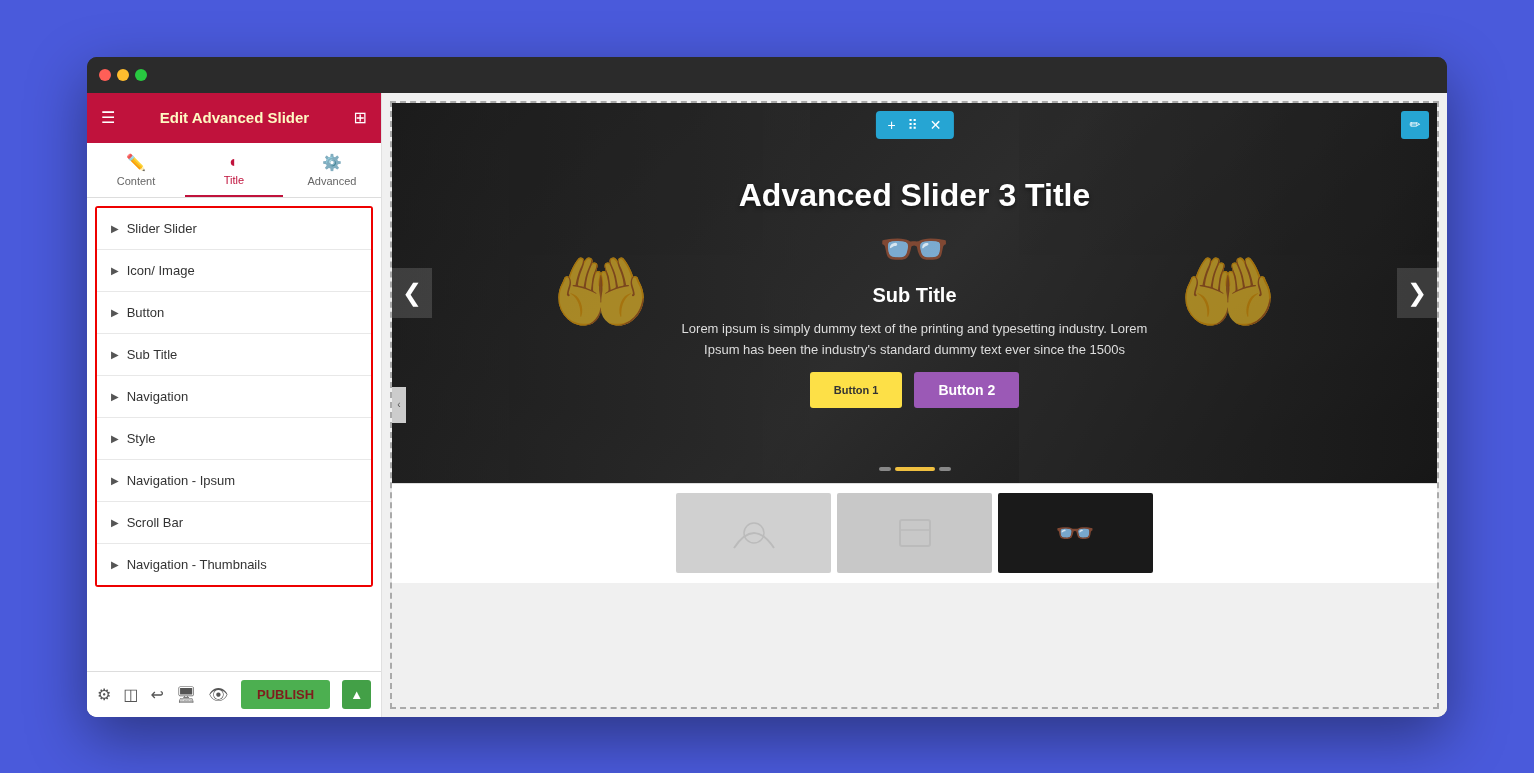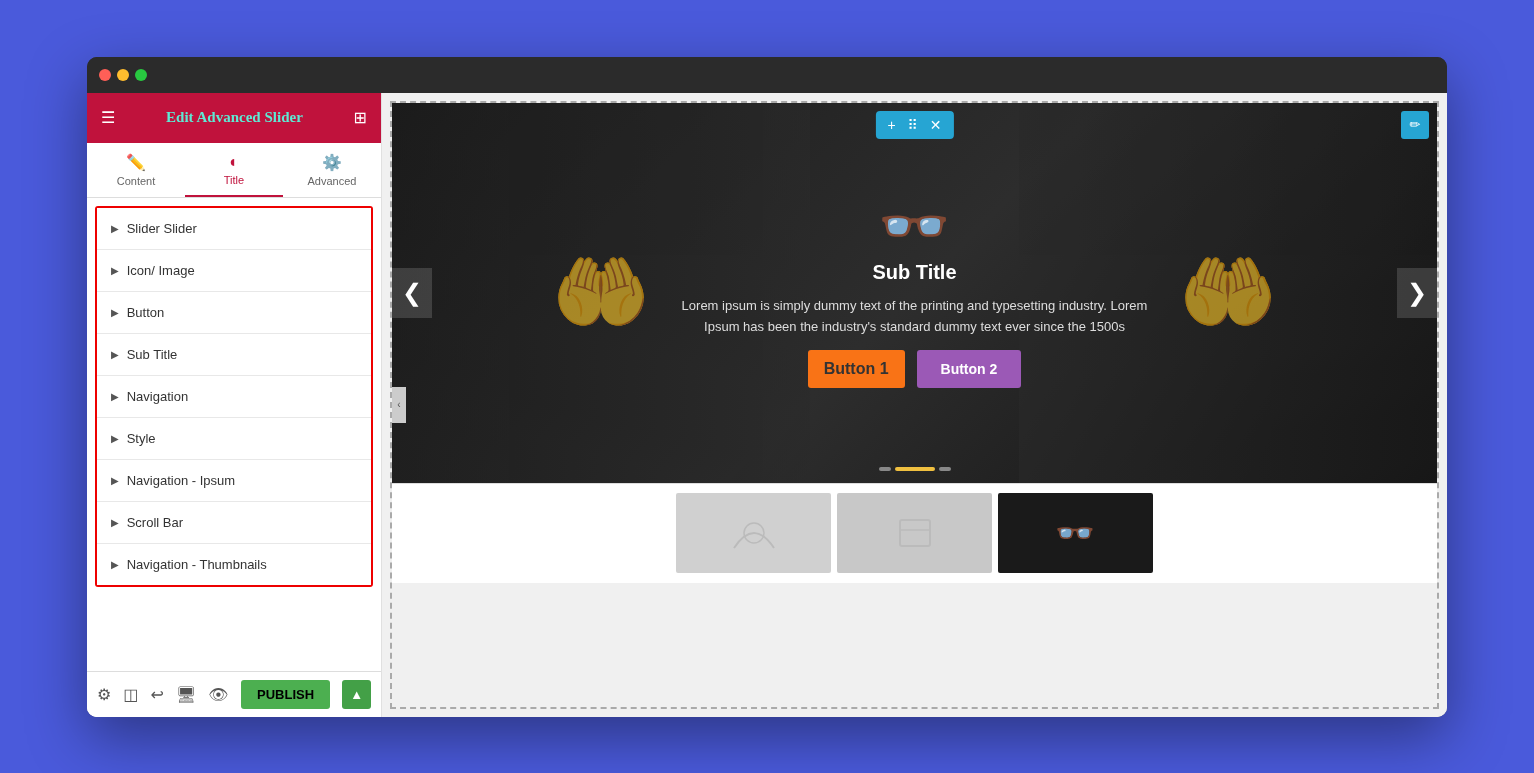--- a/index.html
+++ b/index.html
@@ -58,22 +58,21 @@
       display: flex;
       align-items: center;
       justify-content: space-between;
       padding: 0 14px;
       height: 50px;
       flex-shrink: 0;
     }
     .sidebar-header-title {
       font-size: 15px;
       font-weight: 600;
-      color: #5eead4;
-      font-family: Liberation Serif, serif;
+      color: #fef9c3;
     }
     .hamburger-icon, .grid-icon {
       color: #fff;
       font-size: 16px;
       cursor: pointer;
     }
     .sidebar-tabs {
       display: flex;
       border-bottom: 1px solid #ddd;
       background: #fff;
@@ -131,21 +130,21 @@
       height: 46px;
       display: flex;
       align-items: center;
       padding: 0 10px;
       gap: 12px;
       flex-shrink: 0;
     }
     .toolbar-icon { font-size: 16px; color: #555; cursor: pointer; }
     .publish-btn {
       background: #4caf50;
-      color: #000000;
+      color: #7f1d1d;
       border: none;
       padding: 7px 16px;
       font-size: 13px;
       font-weight: 600;
       border-radius: 3px;
       cursor: pointer;
       margin-left: auto;
     }
     .publish-arrow {
       background: #43a047;
@@ -290,25 +289,25 @@
       font-size: 13px;
       line-height: 1.6;
       max-width: 500px;
       margin-bottom: 12px;
     }
     .slider-buttons {
       display: flex;
       gap: 12px;
     }
     .btn-1 {
-      background: #f97316;
+      background: #fde047;
       color: #333;
       border: none;
-      padding: 10px 16px;
-      font-size: 16px;
+      padding: 10px 24px;
+      font-size: 11px;
       font-weight: 600;
       border-radius: 3px;
       cursor: pointer;
     }
     .btn-2 {
       background: #9b59b6;
       color: #fff;
       border: none;
       padding: 10px 24px;
       font-size: 14px;
@@ -507,20 +506,21 @@
           <div class="slider-main">
 
             <div class="slider-bg">
               <div class="slider-hands-bg">
                 <div class="hands-left">🤲</div>
                 <div class="hands-right">🤲</div>
               </div>
             </div>
 
             <div class="slider-content-center">
+              <div class="slider-title">Advanced Slider 3 Title</div>
               <div style="color:#f0c040;font-size:58px;line-height:1;">👓</div>
               <div class="slider-subtitle">Sub Title</div>
               <div class="slider-description">Lorem ipsum is simply dummy text of the printing and typesetting industry. Lorem Ipsum has been the industry's standard dummy text ever since the 1500s</div>
               <div class="slider-buttons">
                 <button class="btn-1">Button 1</button>
                 <button class="btn-2">Button 2</button>
               </div>
             </div>
 
             <div class="nav-arrow-left">❮</div>

